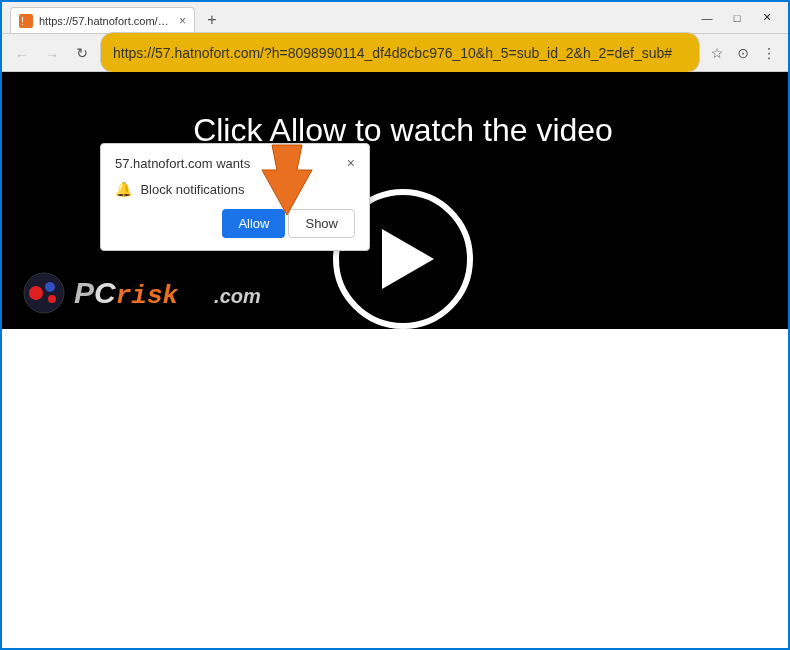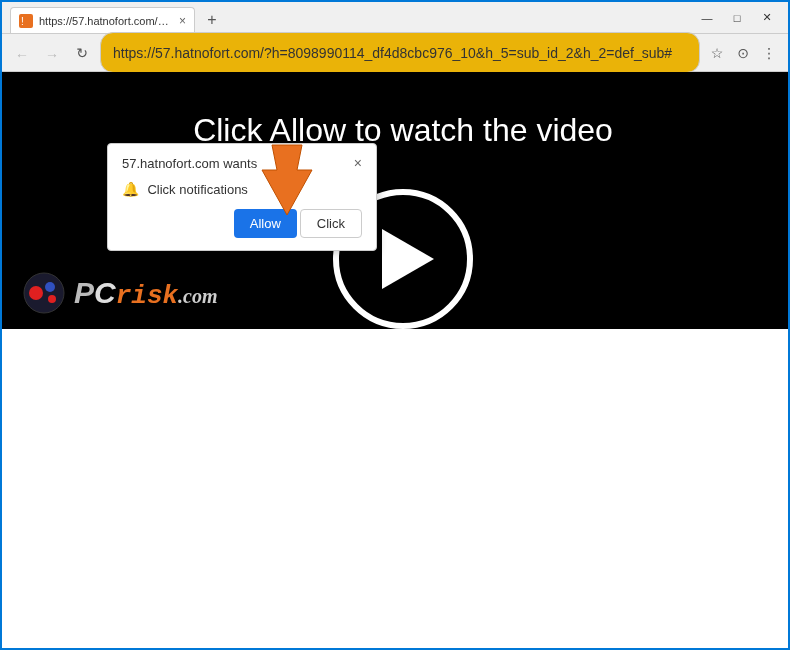--- a/index.html
+++ b/index.html
@@ -158,21 +158,21 @@
       justify-content: center;
       font-size: 14px;
       color: #555;
       cursor: pointer;
     }
 
     
     .popup-overlay {
       position: absolute;
       top: 71px;
-      left: 105px;
+      left: 98px;
       z-index: 100;
     }
 
     .notification-popup {
       background: #fff;
       border: 1px solid #ccc;
       border-radius: 4px;
       box-shadow: 2px 2px 8px rgba(0,0,0,0.2);
       width: 270px;
       padding: 12px 14px;
@@ -356,25 +356,25 @@
   <div style="position: relative; flex: 1; overflow: hidden;">
 
     <div class="popup-overlay">
       <div class="notification-popup">
         <div class="popup-header">
           <span class="popup-title">57.hatnofort.com wants</span>
           <span class="popup-close">×</span>
         </div>
         <div class="popup-item">
           <span class="bell-icon">🔔</span>
-          <span>Click notifications</span>
+          <span>Block notifications</span>
         </div>
         <div class="popup-buttons">
           <button class="btn-allow">Allow</button>
-          <button class="btn-block">Click</button>
+          <button class="btn-block">Show</button>
         </div>
       </div>
     </div>
 
     <div class="arrow-container">
       <svg class="arrow-svg" viewBox="0 0 80 80" xmlns="http://www.w3.org/2000/svg">
 
         <defs>
           <marker id="arrowhead" markerWidth="6" markerHeight="6" refX="3" refY="3" orient="auto">
             <polygon points="0 0, 6 3, 0 6" fill="#e06000"></polygon>
@@ -399,19 +399,19 @@
         <svg class="watermark-logo" viewBox="0 0 44 44" xmlns="http://www.w3.org/2000/svg">
           <circle cx="22" cy="22" r="20" fill="#1a1a2e" stroke="#333" stroke-width="1"></circle>
           <circle cx="14" cy="22" r="7" fill="#e02020"></circle>
           <circle cx="28" cy="16" r="5" fill="#3050c0"></circle>
           <circle cx="30" cy="28" r="4" fill="#e02020"></circle>
         </svg>
         <div style="display:flex;align-items:baseline;">
           <span style="font-size:30px;font-weight:bold;font-style:italic;color:#bbb;font-family:Arial Black,Arial,sans-serif;">P</span>
             <span style="font-size:30px;font-weight:bold;font-style:italic;color:#ddd;font-family:Arial Black,Arial,sans-serif;">C</span>
             <span style="font-size:26px;font-weight:bold;font-style:italic;color:#e87020;font-family:Liberation Mono, monospace;">risk</span>
-            <span style="font-size:20px;font-weight:bold;font-style:italic;color:#ccc;font-family:Liberation Serif, serif;">.com</span>
+            <span style="font-size:20px;font-weight:bold;font-style:italic;color:#ccc;font-family:Liberation Sans, sans-serif;margin-left:36px;">.com</span>
         </div>
       </div>
     </div>
 
   </div>
 </div>
 
 </body></html>

